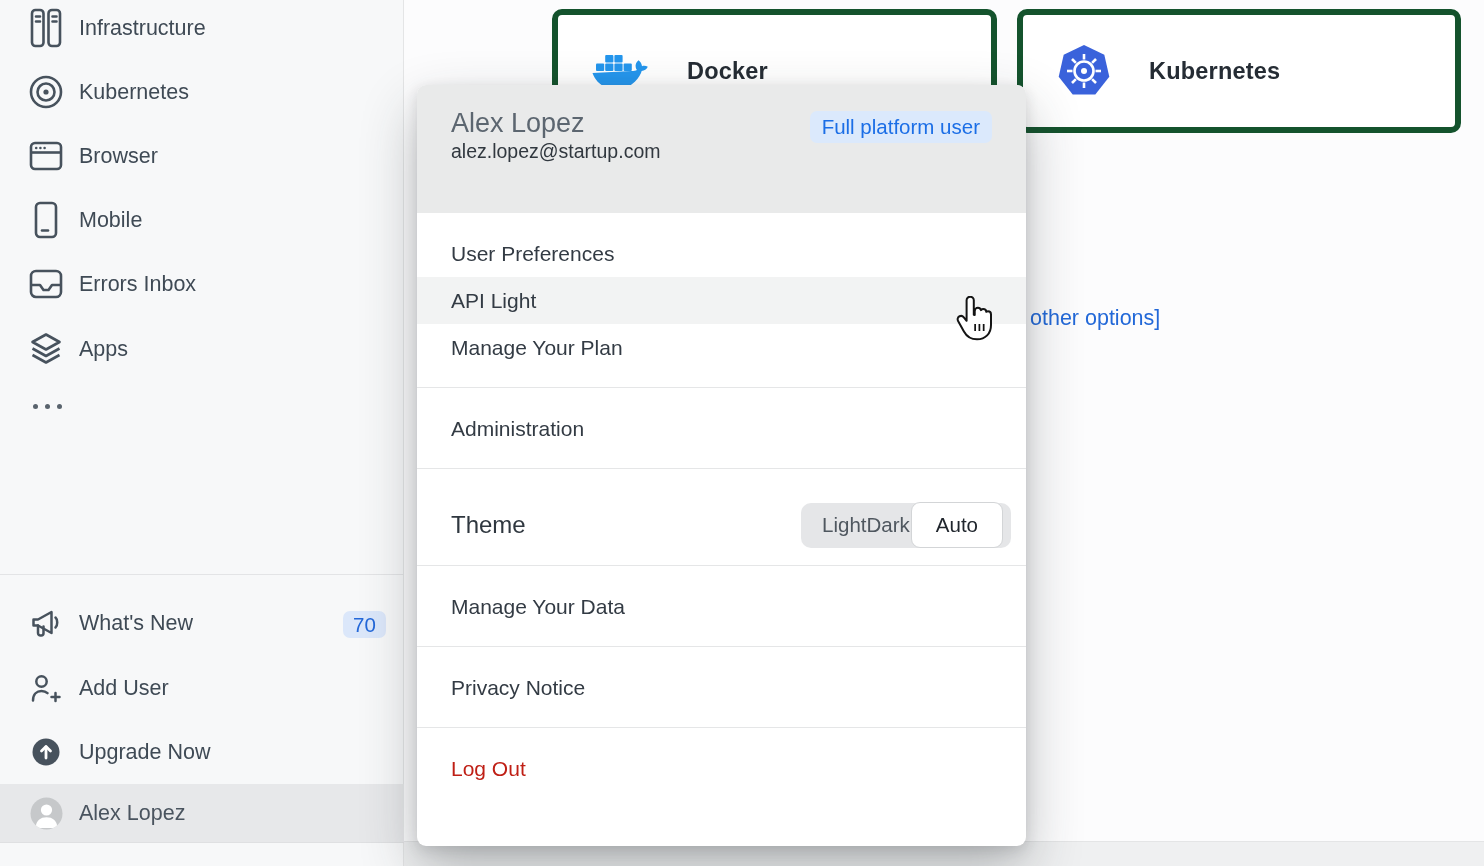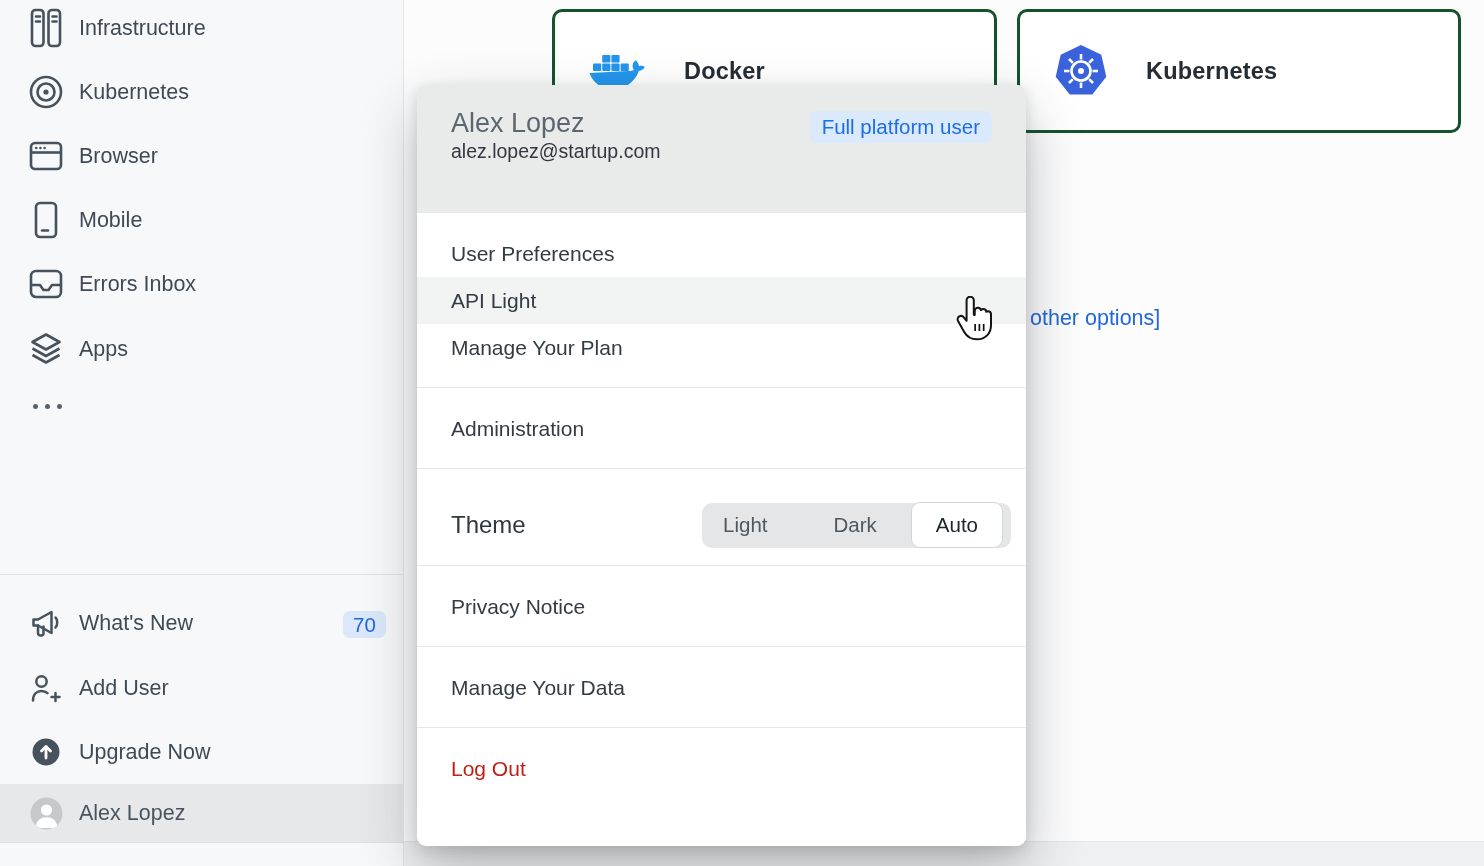--- a/index.html
+++ b/index.html
@@ -4,21 +4,21 @@
 <style>
   * { margin:0; padding:0; box-sizing:border-box; }
   html,body { width:1484px; height:866px; overflow:hidden; background:#fcfcfd;
               font-family:"Liberation Sans", sans-serif; }
   #app { position:relative; width:1484px; height:866px; overflow:hidden; background:#fcfcfd; }
 
   
   .content-bottom-strip { position:absolute; left:404px; right:0; top:841px; bottom:0;
     background:#eff0f1; border-top:1px solid #e4e5e6; }
   .quickstart-card { position:absolute; top:9px; height:124px; background:#fff;
-    border:3px solid #14532d; border-radius:10px; display:flex; align-items:center;
+    border:6px solid #14532d; border-radius:10px; display:flex; align-items:center;
     padding-left:34px; }
   .card-docker { left:552px; width:445px; }
   .card-k8s { left:1017px; width:444px; }
   .card-title { font-size:23.5px; font-weight:700; color:#252c34; letter-spacing:.2px; }
   .card-docker .card-title { margin-left:35px; }
   .card-k8s .card-title { margin-left:38px; }
   .bg-link { position:absolute; left:1030px; top:306px; font-size:21.5px; color:#2268d8; }
 
   
   .sidebar { position:absolute; left:0; top:0; width:404px; height:866px;
@@ -56,21 +56,21 @@
   .dd-item.hovered { background:#f2f3f3; }
   .dd-item.danger { color:#bf1f15; }
   .dd-group.view { padding:16px 0 8px; }
   .dd-section-label { height:34px; line-height:34px; padding-left:34px; font-size:21px;
     color:#8c939c; }
   .theme-row { margin-top:8px; height:64px; display:flex; align-items:center;
     justify-content:space-between; padding:0 15px 0 34px; }
   .theme-label { font-size:24px; color:#2f373f; }
   .theme-toggle { display:flex; align-items:center; background:#e5e6e8; border-radius:10px;
     height:45px; }
-  .theme-seg { font-size:20.5px; color:#4f575f; padding:0 33px; cursor:pointer; }
+  .theme-seg { font-size:20.5px; color:#4f575f; padding:0 0; cursor:pointer; }
   .theme-seg.light { padding-left:21px; }
   .theme-seg.selected { margin:0 8px 0 1px; height:46px; padding:0 24px; background:#fff;
     border:1px solid #d3d5d7; border-radius:9px; display:flex; align-items:center;
     color:#20262d; }
 
   
   .cursor { position:absolute; left:953px; top:296px; z-index:9; pointer-events:none; }
 
   svg { display:block; }
 </style>
@@ -275,25 +275,25 @@
         <span class="theme-label">Theme</span>
         <div class="theme-toggle">
           <span class="theme-seg light">Light</span>
           <span class="theme-seg">Dark</span>
           <span class="theme-seg selected">Auto</span>
         </div>
       </div>
     </div>
 
     <div class="dd-group single">
+      <div class="dd-item">Manage Your Data</div>
+    </div>
+
+    <div class="dd-group single">
       <div class="dd-item">Privacy Notice</div>
-    </div>
-
-    <div class="dd-group single">
-      <div class="dd-item">Manage Your Data</div>
     </div>
 
     <div class="dd-group single">
       <div class="dd-item danger">Log Out</div>
     </div>
   </div>
 
   <div class="cursor">
     <svg width="40" height="48" viewBox="0 0 30 36">
       <path d="M10.2,3.2 c0,-1.5 1.2,-2.7 2.7,-2.7 c1.5,0 2.7,1.2 2.7,2.7 v10.9 l0.7,0.1 v-2.9 c0,-1.3 1.1,-2.4 2.4,-2.4 c1.1,0 2,0.7 2.3,1.7 c0.4,-0.5 1,-0.8 1.7,-0.8 c1.2,0 2.2,0.9 2.3,2.1 c0.4,-0.2 0.8,-0.4 1.2,-0.4 c1.3,0 2.3,1 2.3,2.3 v7.9 c0,6.5 -4.2,10.8 -10.5,10.8 c-5,0 -7.6,-1.9 -9.8,-5.9 l-4.4,-7.9 c-0.7,-1.3 -0.2,-2.9 1.1,-3.5 c1.1,-0.5 2.4,-0.2 3.2,0.8 l2.1,2.6 z" fill="#ffffff" stroke="#141414" stroke-width="1.5" stroke-linejoin="round"></path>

